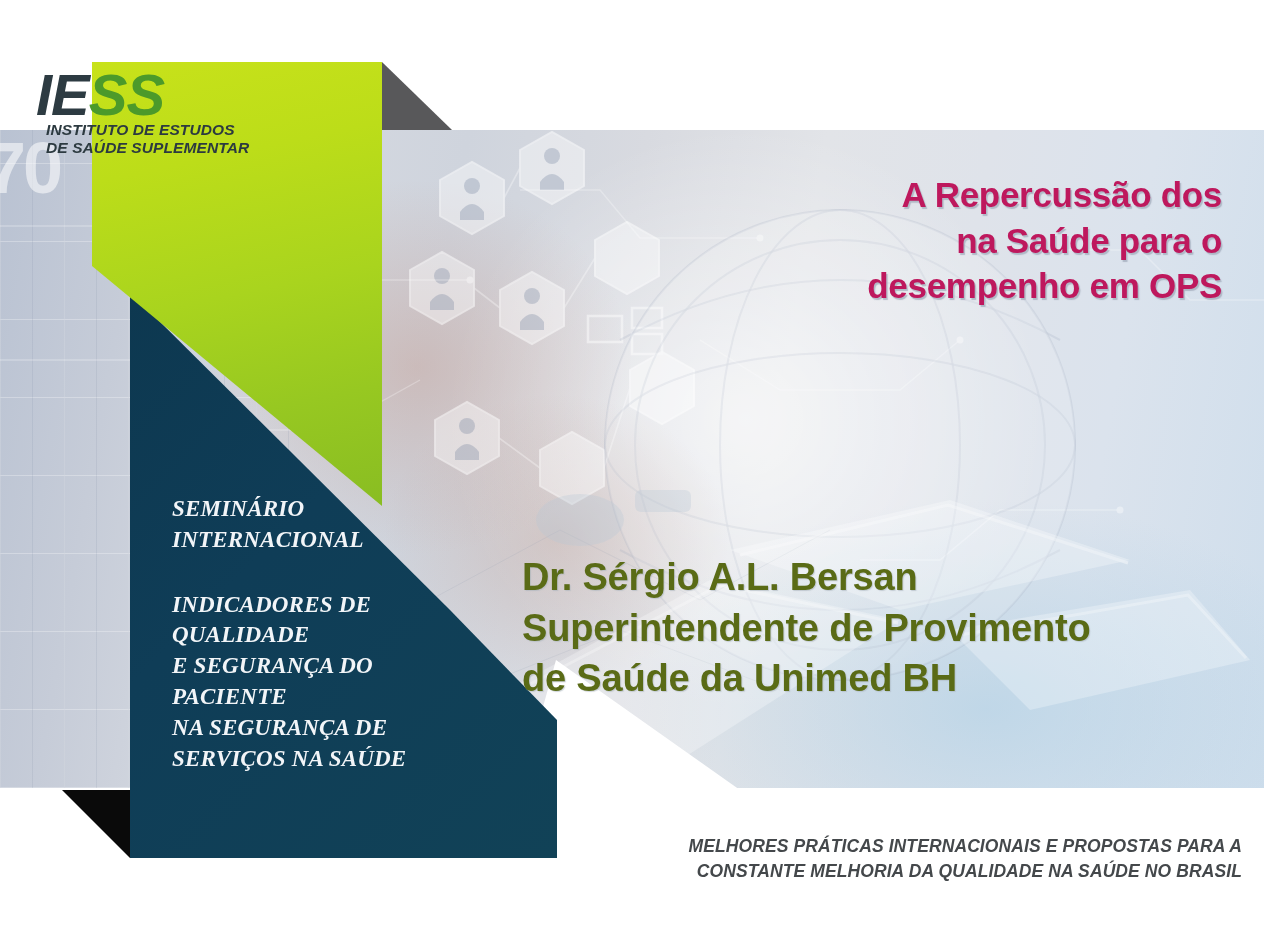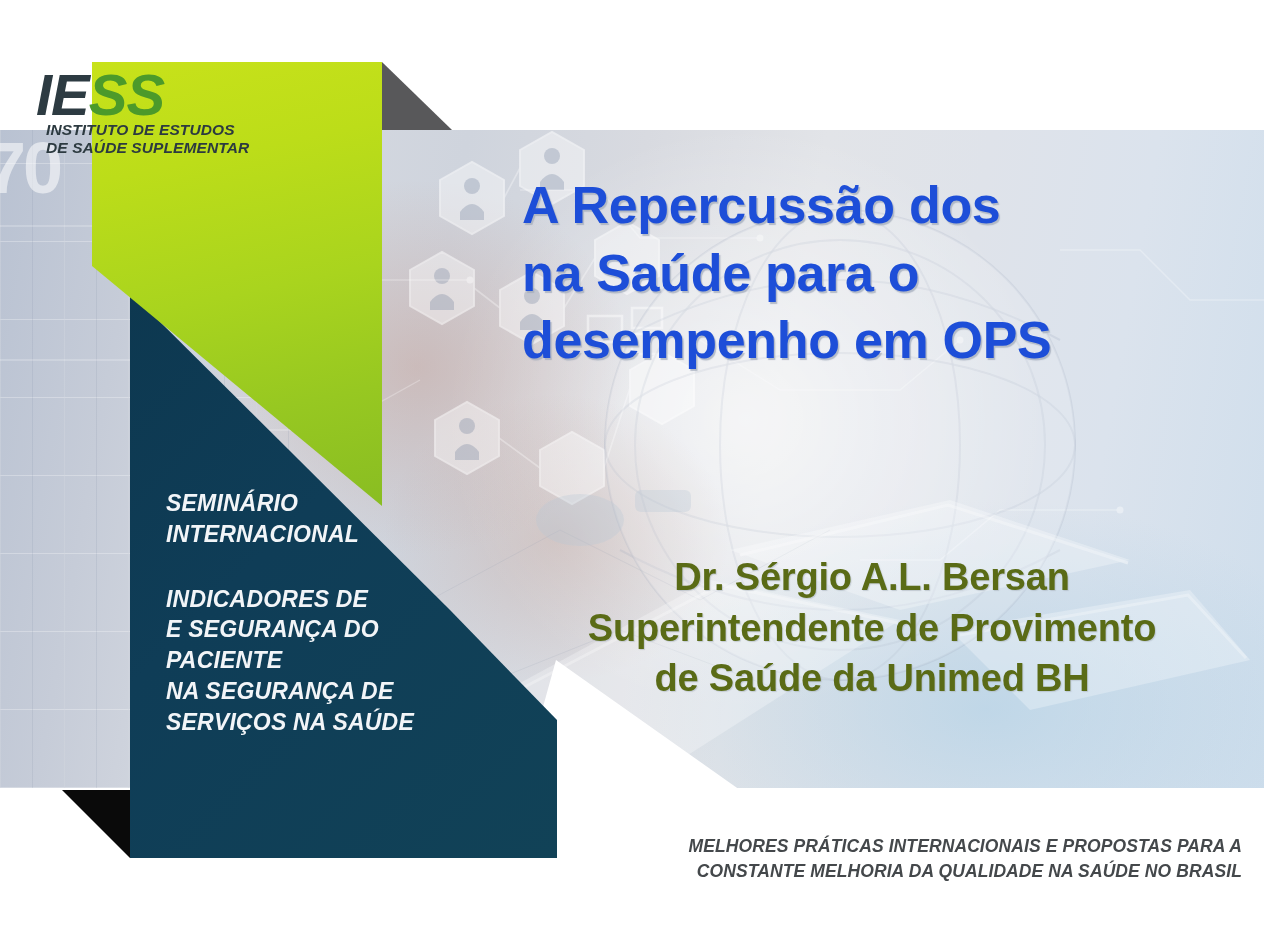--- a/index.html
+++ b/index.html
@@ -172,58 +172,58 @@
     top: 482px;
     width: 380px;
     font-family: "Liberation Sans", sans-serif;
     font-style: italic;
     font-weight: 700;
     font-size: 23px;
     line-height: 1.34;
     color: #f2f5f8;
     letter-spacing: 0.2px;
   }
-  .blue-text .grp { margin: 6px; }
+  .blue-text .grp { margin: 12px; font-family: Liberation Serif, serif; }
   .blue-text .grp-2 { margin-top: 34px; }
 
   
   .black-tri {
     position: absolute;
     left: 62px;
     top: 790px;
     width: 68px;
     height: 68px;
     background: #0a0a0a;
     clip-path: polygon(0 0, 68px 0, 68px 68px);
   }
 
   
   .title-block {
     position: absolute;
     right: 42px;
     top: 172px;
     width: 700px;
-    text-align: left;
-    font-family: "Liberation Sans", sans-serif;
-    font-weight: 700;
-    font-size: 52px;
+    text-align: right;
+    font-family: "Liberation Sans", sans-serif;
+    font-weight: 700;
+    font-size: 35px;
     line-height: 1.30;
-    color: #1d4ed8;
+    color: #be185d;
     text-shadow: 1.5px 1.5px 1px rgba(160,170,185,0.75);
     letter-spacing: -0.3px;
   }
   .title-block .tline { display: block; }
 
   
   .speaker-block {
     position: absolute;
     right: 42px;
     top: 552px;
     width: 700px;
-    text-align: center;
+    text-align: left;
     font-family: "Liberation Sans", sans-serif;
     font-weight: 700;
     font-size: 38px;
     line-height: 1.33;
     color: #5a6b16;
     text-shadow: 1px 1px 1px rgba(170,180,190,0.6);
     letter-spacing: -0.2px;
   }
   .speaker-block .sline { display: block; }
 
@@ -348,20 +348,21 @@
   <div class="blue-panel"></div>
   <div class="black-tri"></div>
 
   <div class="blue-text">
     <div class="grp">
       <div>SEMINÁRIO</div>
       <div>INTERNACIONAL</div>
     </div>
     <div class="grp grp-2">
       <div>INDICADORES DE</div>
+      <div>QUALIDADE</div>
       <div>E SEGURANÇA DO</div>
       <div>PACIENTE</div>
       <div>NA SEGURANÇA DE</div>
       <div>SERVIÇOS NA SAÚDE</div>
     </div>
   </div>
 
   <div class="green-panel"></div>
   <div class="iess-logo">
     <div class="iess-word"><span class="iess-ie">IE</span><span class="iess-ss">SS</span></div>

